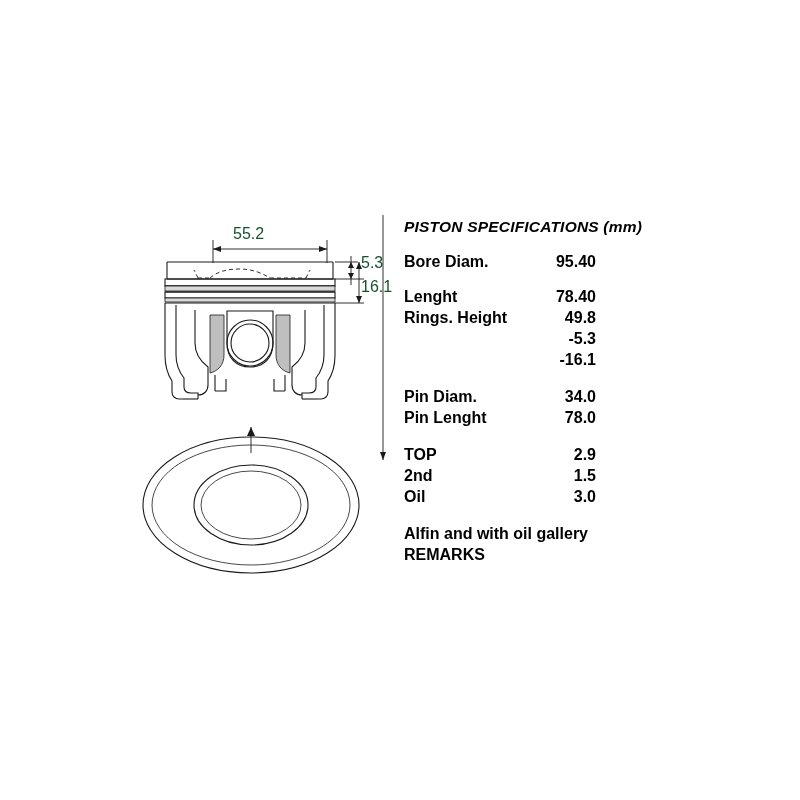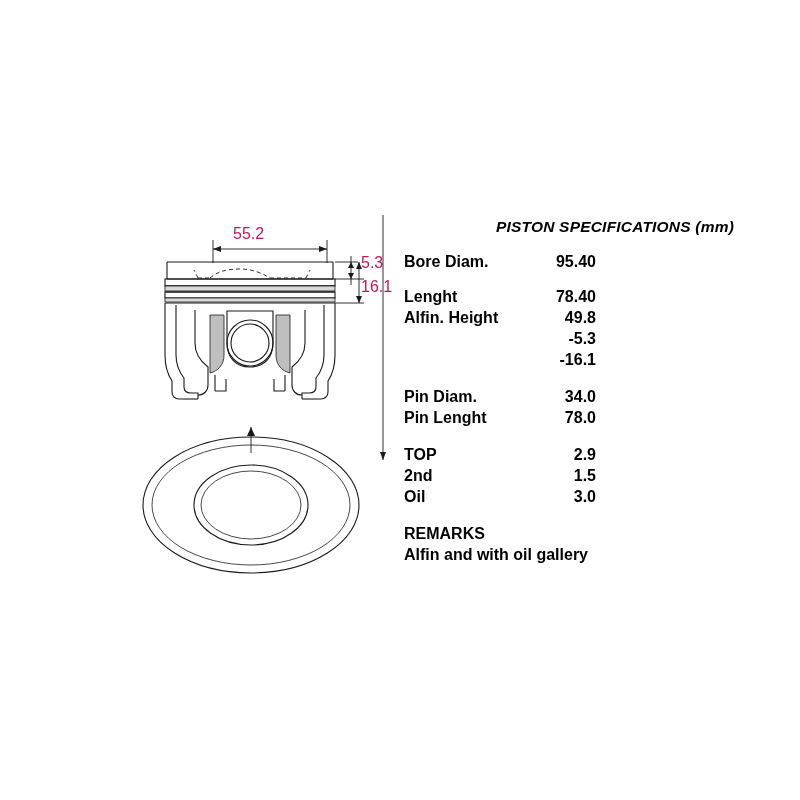--- a/index.html
+++ b/index.html
@@ -38,21 +38,20 @@
     top: 218px;
     width: 330px;
   }
   .spec-title {
     font-weight: bold;
     font-style: italic;
     font-size: 15.5px;
     letter-spacing: 0.2px;
     margin-bottom: 17px;
     white-space: nowrap;
-    text-align: right;
   }
   .row {
     position: relative;
     height: 21px;
     font-size: 16px;
     white-space: nowrap;
   }
   .row .lbl {
     position: absolute;
     left: 0;
@@ -67,21 +66,21 @@
   }
   .bold { font-weight: bold; }
   .gap-14 { height: 14px; }
   .gap-16 { height: 16px; }
 
   
   .dimtext {
     position: absolute;
     font-size: 15px;
     font-family: "Liberation Sans", sans-serif;
-    color: #be185d;
+    color: #14532d;
     white-space: nowrap;
   }
 </style>
 </head>
 <body>
 
 <div id="page">
 
   <div id="drawing">
     <svg width="270" height="400" viewBox="0 0 270 400">
@@ -205,21 +204,21 @@
     </div>
 
     <div class="gap-14"></div>
 
     <div class="row">
       <span class="lbl bold">Lenght</span>
       <span class="val bold">78.40</span>
     </div>
 
     <div class="row">
-      <span class="lbl bold">Alfin. Height</span>
+      <span class="lbl bold">Rings. Height</span>
       <span class="val bold">49.8</span>
     </div>
 
     <div class="row">
       <span class="lbl bold"></span>
       <span class="val bold">-5.3</span>
     </div>
 
     <div class="row">
       <span class="lbl bold"></span>
@@ -252,21 +251,21 @@
     </div>
 
     <div class="row">
       <span class="lbl bold">Oil</span>
       <span class="val bold">3.0</span>
     </div>
 
     <div class="gap-16"></div>
 
     <div class="row">
+      <span class="lbl bold">Alfin and with oil gallery</span>
+    </div>
+    <div class="row">
       <span class="lbl bold">REMARKS</span>
     </div>
-    <div class="row">
-      <span class="lbl bold">Alfin and with oil gallery</span>
-    </div>
 
   </div>
 
 </div>
 
 </body></html>

